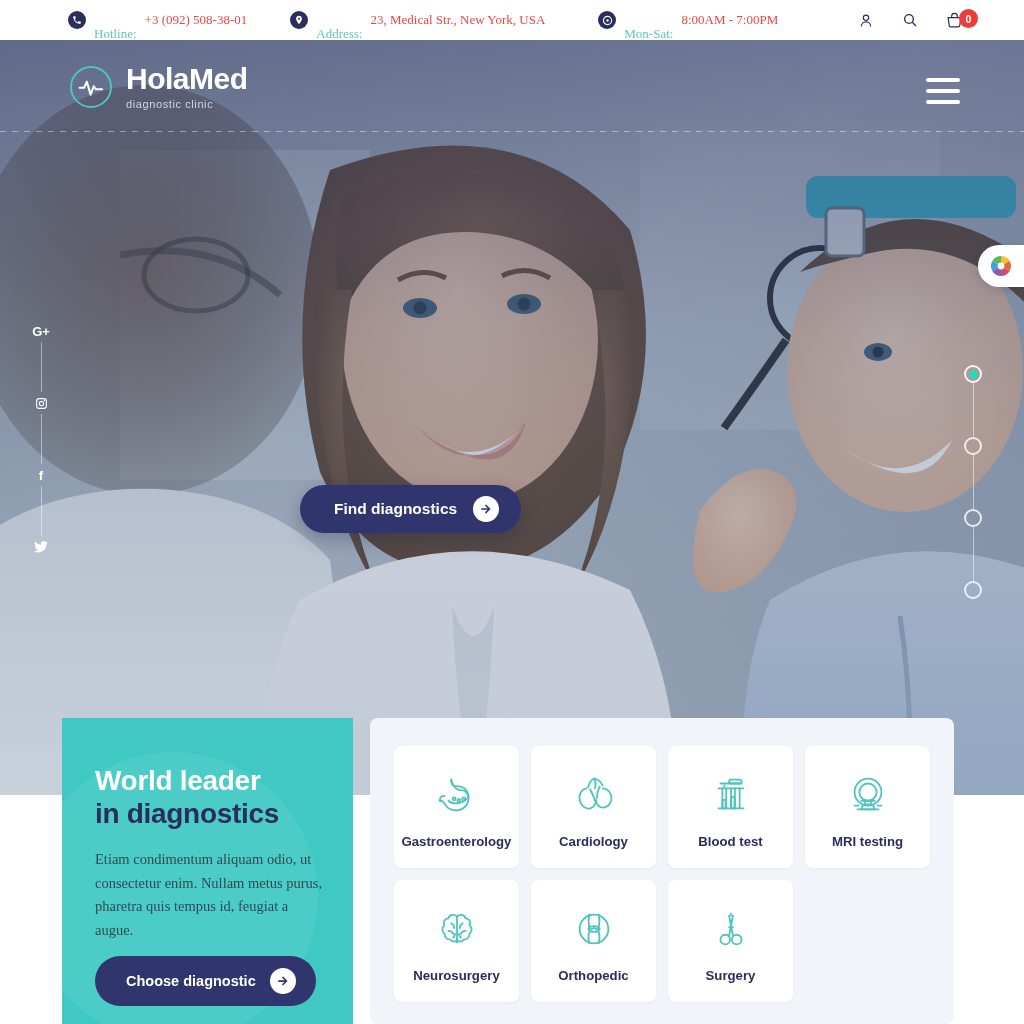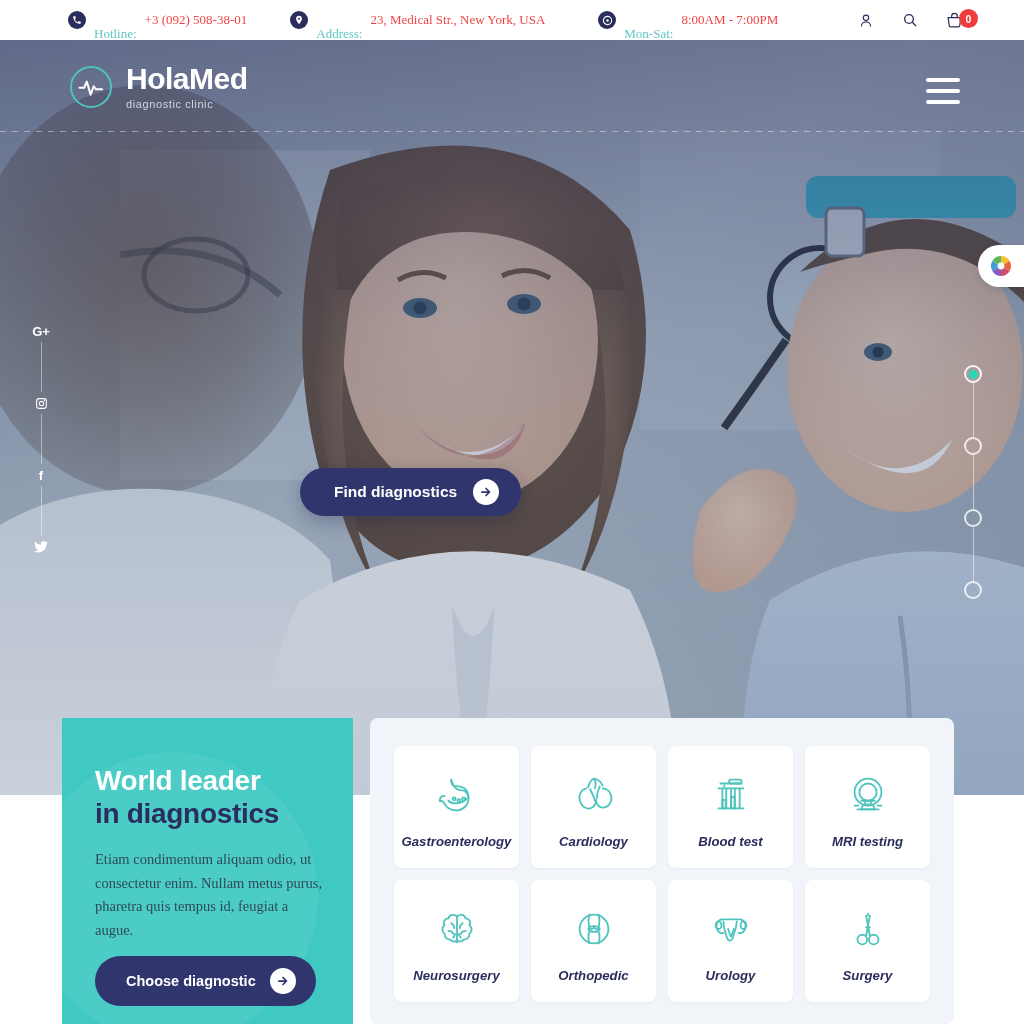--- a/index.html
+++ b/index.html
@@ -77,21 +77,21 @@
   
   .dots{ position:absolute; right:42px; top:325px; display:flex; flex-direction:column; align-items:center; z-index:10;}
   .dot{ width:18px; height:18px; border-radius:50%; border:2px solid rgba(255,255,255,.8);
     display:flex; align-items:center; justify-content:center; background:transparent;}
   .dot.active{ border-color:rgba(255,255,255,.9); }
   .dot.active i{ width:9px; height:9px; border-radius:50%; background:#2ad6b8; display:block; }
   .dot-line{ width:1px; height:54px; background:rgba(255,255,255,.5); }
 
   
   .hero-cta{
-    position:absolute; left:300px; top:428px;
+    position:absolute; left:300px; top:445px;
     background:#31356e; color:#fff; border:none; border-radius:40px;
     padding:0 22px 0 34px; height:48px; display:flex; align-items:center; gap:16px;
     font-size:15.5px; font-weight:bold; cursor:pointer; z-index:10;
     box-shadow:0 6px 18px rgba(20,25,60,.28);
   }
   .cta-arrow{
     width:26px; height:26px; border-radius:50%; background:#fff;
     display:flex; align-items:center; justify-content:center; flex:0 0 26px;
   }
 
@@ -123,21 +123,20 @@
     position:absolute; left:33px; top:238px;
     background:#31356e; color:#fff; border:none; border-radius:40px;
     height:50px; padding:0 20px 0 31px; display:flex; align-items:center; gap:14px;
     font-size:14.5px; font-weight:bold; cursor:pointer;
   }
 
   .cards-panel{
     position:absolute; left:370px; top:718px; width:584px; height:306px;
     background:#f1f5f9; border-radius:8px; z-index:15;
     padding:28px 24px;
-    font-style:italic;
   }
   .cards-grid{ display:grid; grid-template-columns:repeat(4,1fr); gap:12px; }
   .card{
     background:#fff; border-radius:8px; height:122px;
     display:flex; flex-direction:column; align-items:center; justify-content:center;
     gap:10px; cursor:pointer;
     box-shadow:0 1px 3px rgba(40,60,90,.05);
   }
   .card-ico{ height:58px; display:flex; align-items:center; justify-content:center; color:#4ec4bd; }
   .card-label{ color:#2b2d5c; font-size:13.2px; font-weight:bold; text-align:center; }
@@ -467,34 +466,20 @@
         <svg width="46" height="46" viewBox="0 0 48 48" fill="none" stroke="#4ec4bd" stroke-width="1.9" stroke-linecap="round" stroke-linejoin="round">
           <circle cx="24" cy="24" r="15"></circle>
           <path d="M19 9c-1 5-1 9 0 13 1 3 4 3 5 0M29 9c1 5 1 9 0 13-1 3-4 3-5 0"></path>
           <path d="M18 24c1-2 4-3 6-3s5 1 6 3c-1 2-4 3-6 3s-5-1-6-3z"></path>
           <path d="M19 39c-1-5-1-9 0-12M29 39c1-5 1-9 0-12"></path>
         </svg>
       </span>
       <span class="card-label">Orthopedic</span>
     </div>
 
-    <div class="card">
-      <span class="card-ico">
-        <svg width="46" height="46" viewBox="0 0 48 48" fill="none" stroke="#4ec4bd" stroke-width="1.9" stroke-linecap="round" stroke-linejoin="round">
-          <path d="M16 16c0 8 3 13 4 18 1 3 5 3 6-1 1-6 4-9 4-17"></path>
-          <path d="M14 14c-4 1-6 5-5 9 1 4 4 6 7 5"></path>
-          <path d="M34 14c4 1 6 5 5 9-1 4-4 6-7 5"></path>
-          <ellipse cx="11" cy="20" rx="3" ry="4"></ellipse>
-          <ellipse cx="37" cy="20" rx="3" ry="4"></ellipse>
-          <path d="M15 14h18"></path>
-          <path d="M21 24c1 3 2 6 3 8 1-2 2-5 3-8"></path>
-        </svg>
-      </span>
-      <span class="card-label">Urology</span>
-    </div>
 
     <div class="card">
       <span class="card-ico">
         <svg width="46" height="46" viewBox="0 0 48 48" fill="none" stroke="#4ec4bd" stroke-width="1.9" stroke-linecap="round" stroke-linejoin="round">
           <circle cx="18" cy="35" r="5"></circle>
           <circle cx="30" cy="35" r="5"></circle>
           <path d="M22 31l4-21"></path>
           <path d="M26 31l-4-21"></path>
           <path d="M24 10v-2"></path>
           <path d="M22 22h4"></path>

